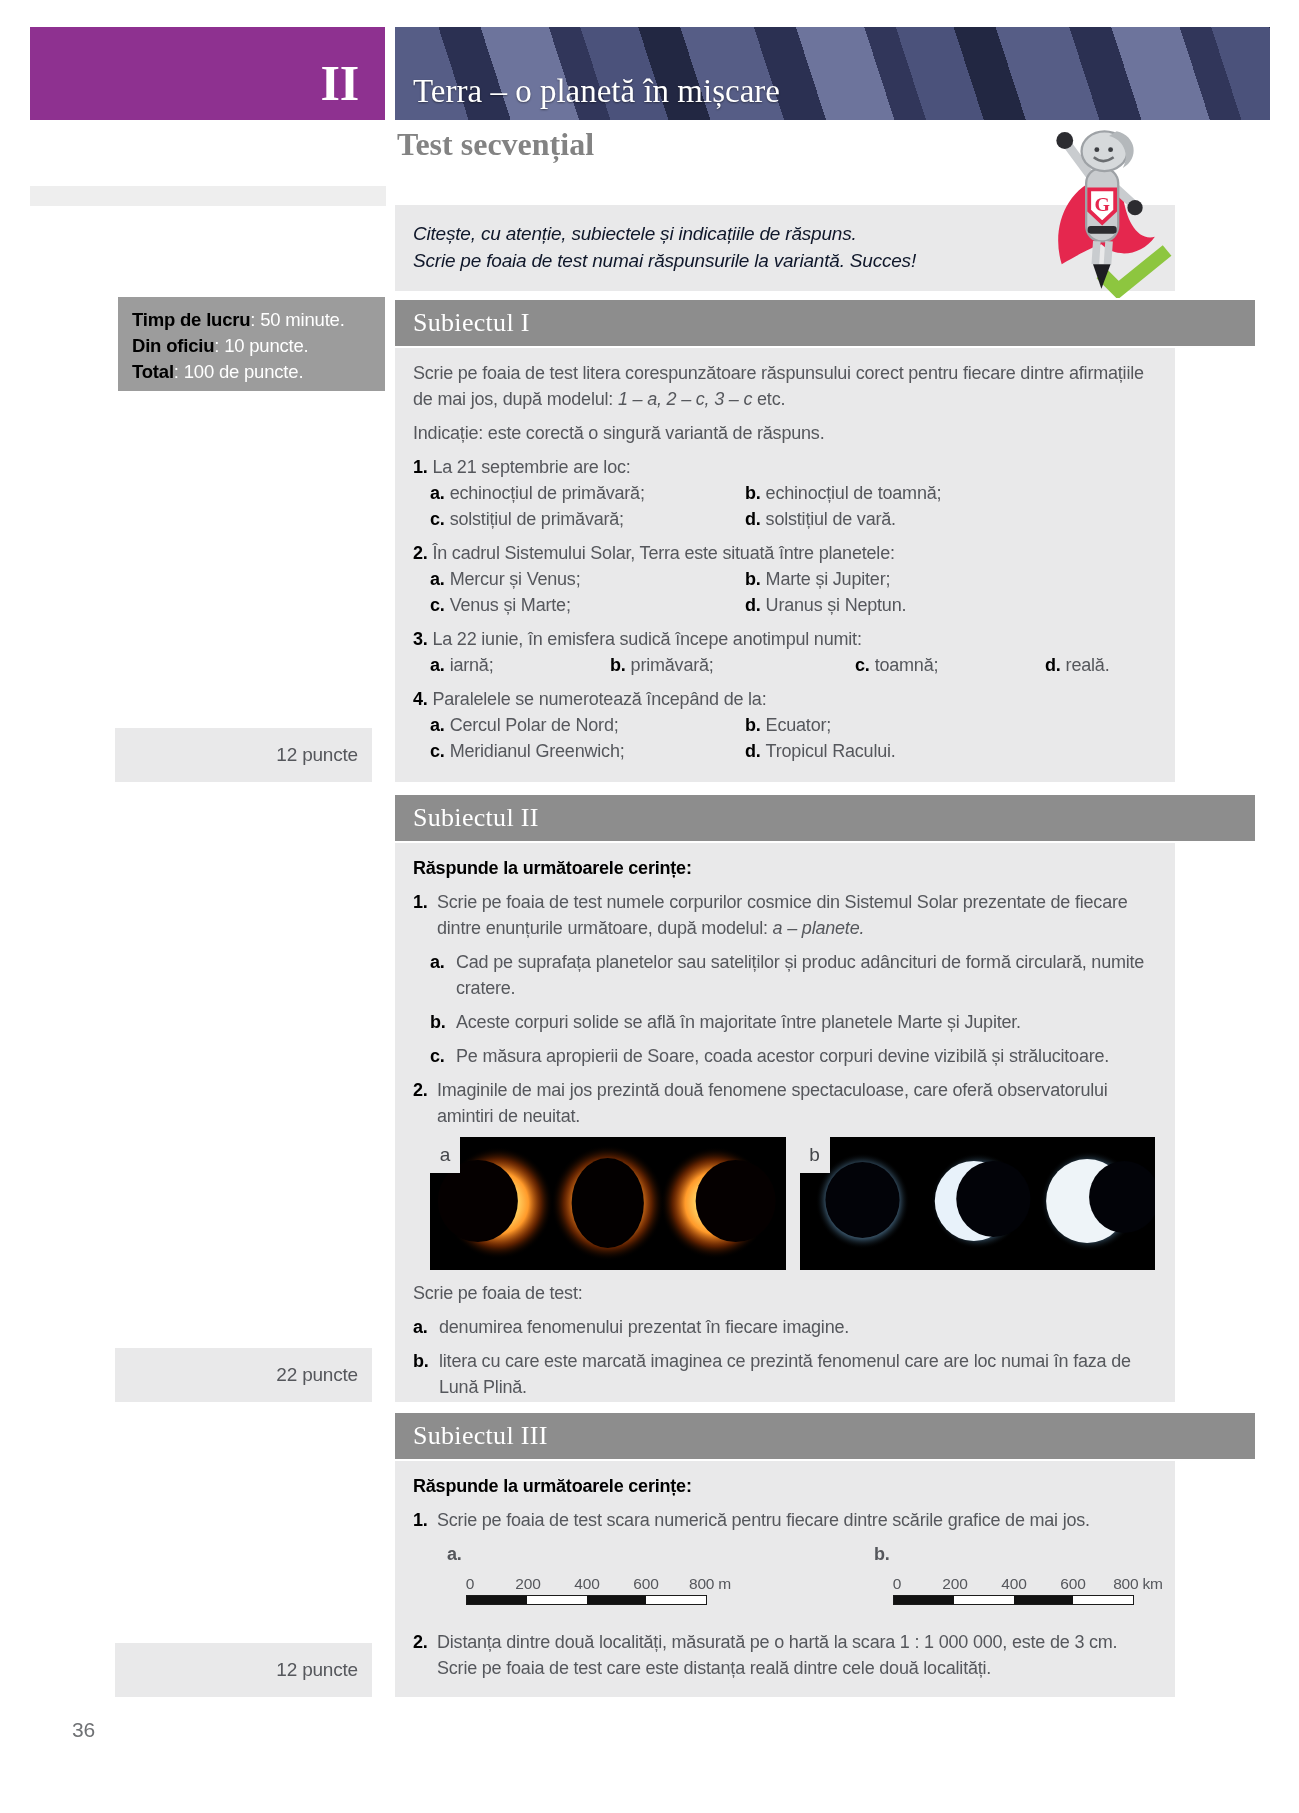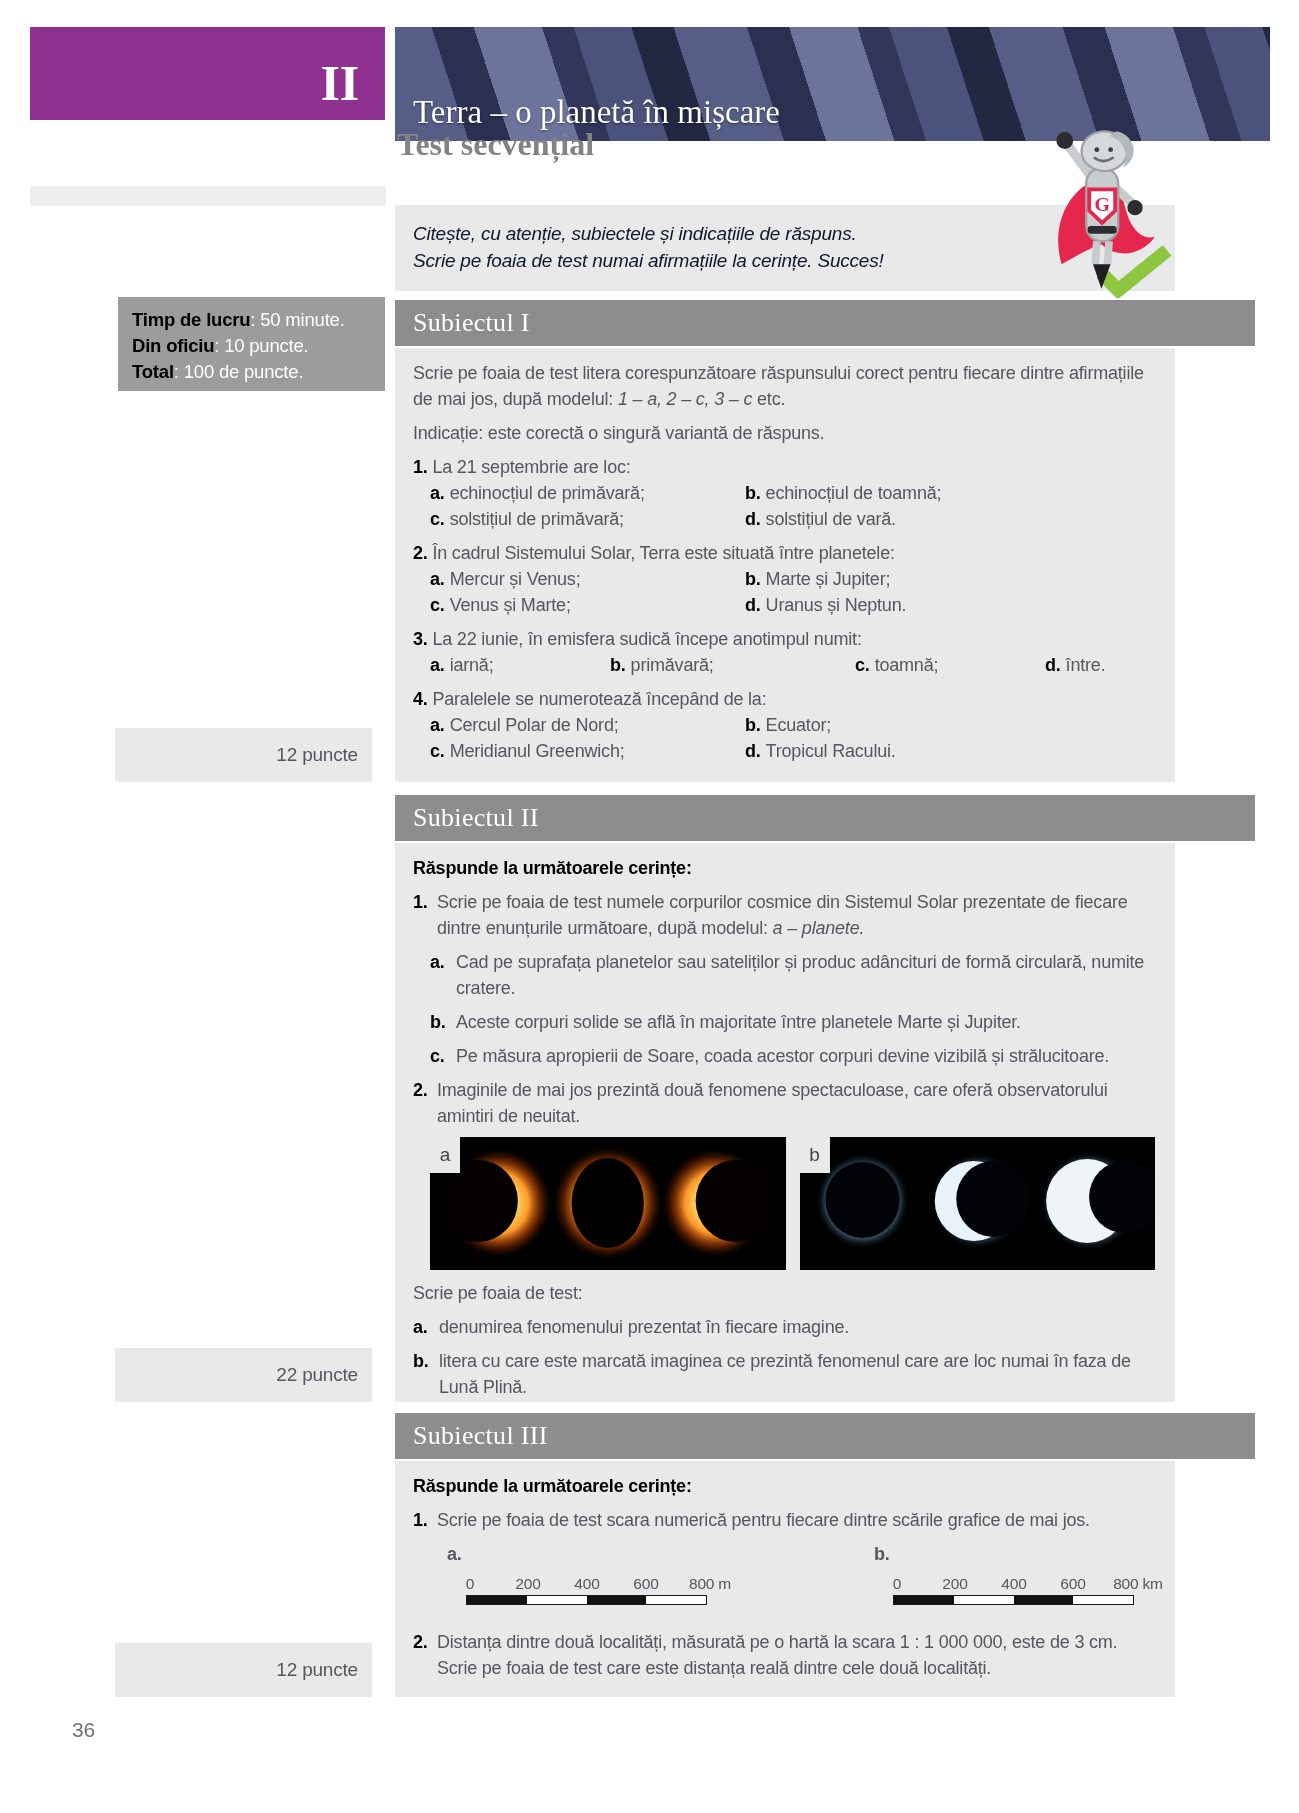--- a/index.html
+++ b/index.html
@@ -7,21 +7,21 @@
     width:1299px;height:1813px;position:relative;background:#ffffff;
     font-family:"Liberation Sans",sans-serif;color:#55575c;
     letter-spacing:-0.2px;
   }
   .abs{position:absolute;}
   
   #unit-box{left:30px;top:27px;width:355px;height:93px;background:#8e3190;
     display:flex;align-items:flex-end;justify-content:flex-end;
     box-sizing:border-box;padding:0 26px 12px 0;}
   #unit-box .num{font-family:"Liberation Serif",serif;font-size:50px;font-weight:700;color:#fff;line-height:1;}
-  #banner{left:395px;top:27px;width:875px;height:114px;overflow:hidden;
+  #banner{left:395px;top:27px;width:875px;height:93px;overflow:hidden;
     background:repeating-linear-gradient(72deg,
       #565d86 0 70px,#2b3052 70px 110px,#6d749c 110px 175px,
       #31365a 175px 205px,#4b527b 205px 260px,#222742 260px 300px);
     display:flex;align-items:flex-end;box-sizing:border-box;padding:0 0 10px 18px;}
   #banner .title{font-family:"Liberation Serif",serif;font-size:33px;color:#fff;
     text-shadow:0 1px 2px rgba(0,0,0,.45);letter-spacing:0;}
   #page-title{left:397px;top:126px;font-family:"Liberation Serif",serif;
     font-size:32px;font-weight:700;color:#838383;letter-spacing:0;}
   #left-strip{left:30px;top:186px;width:356px;height:20px;background:#eeeeee;}
   
@@ -82,21 +82,21 @@
   <span class="num">II</span>
 </div>
 <div class="abs" id="banner">
   <span class="title">Terra – o planetă în mișcare</span>
 </div>
 <div class="abs" id="page-title">Test secvențial</div>
 <div class="abs" id="left-strip"></div>
 
 <div class="abs" id="intro-box">
   <p>Citește, cu atenție, subiectele și indicațiile de răspuns.</p>
-  <p>Scrie pe foaia de test numai afirmațiile la cerințe. Succes!</p>
+  <p>Scrie pe foaia de test numai răspunsurile la variantă. Succes!</p>
 </div>
 
 <svg class="abs" id="mascot" viewBox="0 0 110 115">
   <path d="M52 36 C28 44 19 70 26 93 C38 86 46 82 52 80 C61 89 78 88 87 75 C76 78 68 65 66 47 Z" fill="#e5274e"></path>
   <path d="M44 34 L30 15" stroke="#c9cccf" stroke-width="6" stroke-linecap="round"></path>
   <circle cx="28" cy="12" r="5.5" fill="#2c2c30"></circle>
   <path d="M60 42 L72 53" stroke="#c9cccf" stroke-width="6" stroke-linecap="round"></path>
   <circle cx="74" cy="56" r="5" fill="#2c2c30"></circle>
   <rect x="42" y="30" width="21" height="48" rx="10" fill="#c9cccf" stroke="#9ea2a6" stroke-width="1.5"></rect>
   <ellipse cx="54" cy="19" rx="15" ry="13" fill="#d6d9db" stroke="#9ea2a6" stroke-width="1.5"></ellipse>
@@ -144,21 +144,21 @@
       <span class="opt"><b>d.</b><span>Uranus și Neptun.</span></span>
     </div>
   </div>
 
   <div class="qblock">
     <p class="para" style="margin-bottom:0;"><b>3.</b> <span>La 22 iunie, în emisfera sudică începe anotimpul numit:</span></p>
     <div class="opts4">
       <span class="opt o1"><b>a.</b><span>iarnă;</span></span>
       <span class="opt o2"><b>b.</b><span>primăvară;</span></span>
       <span class="opt o3"><b>c.</b><span>toamnă;</span></span>
-      <span class="opt"><b>d.</b><span>între.</span></span>
+      <span class="opt"><b>d.</b><span>reală.</span></span>
     </div>
   </div>
 
   <div class="qblock">
     <p class="para" style="margin-bottom:0;"><b>4.</b> <span>Paralelele se numerotează începând de la:</span></p>
     <div class="opts2">
       <span class="opt"><b>a.</b><span>Cercul Polar de Nord;</span></span>
       <span class="opt"><b>b.</b><span>Ecuator;</span></span>
       <span class="opt"><b>c.</b><span>Meridianul Greenwich;</span></span>
       <span class="opt"><b>d.</b><span>Tropicul Racului.</span></span>

